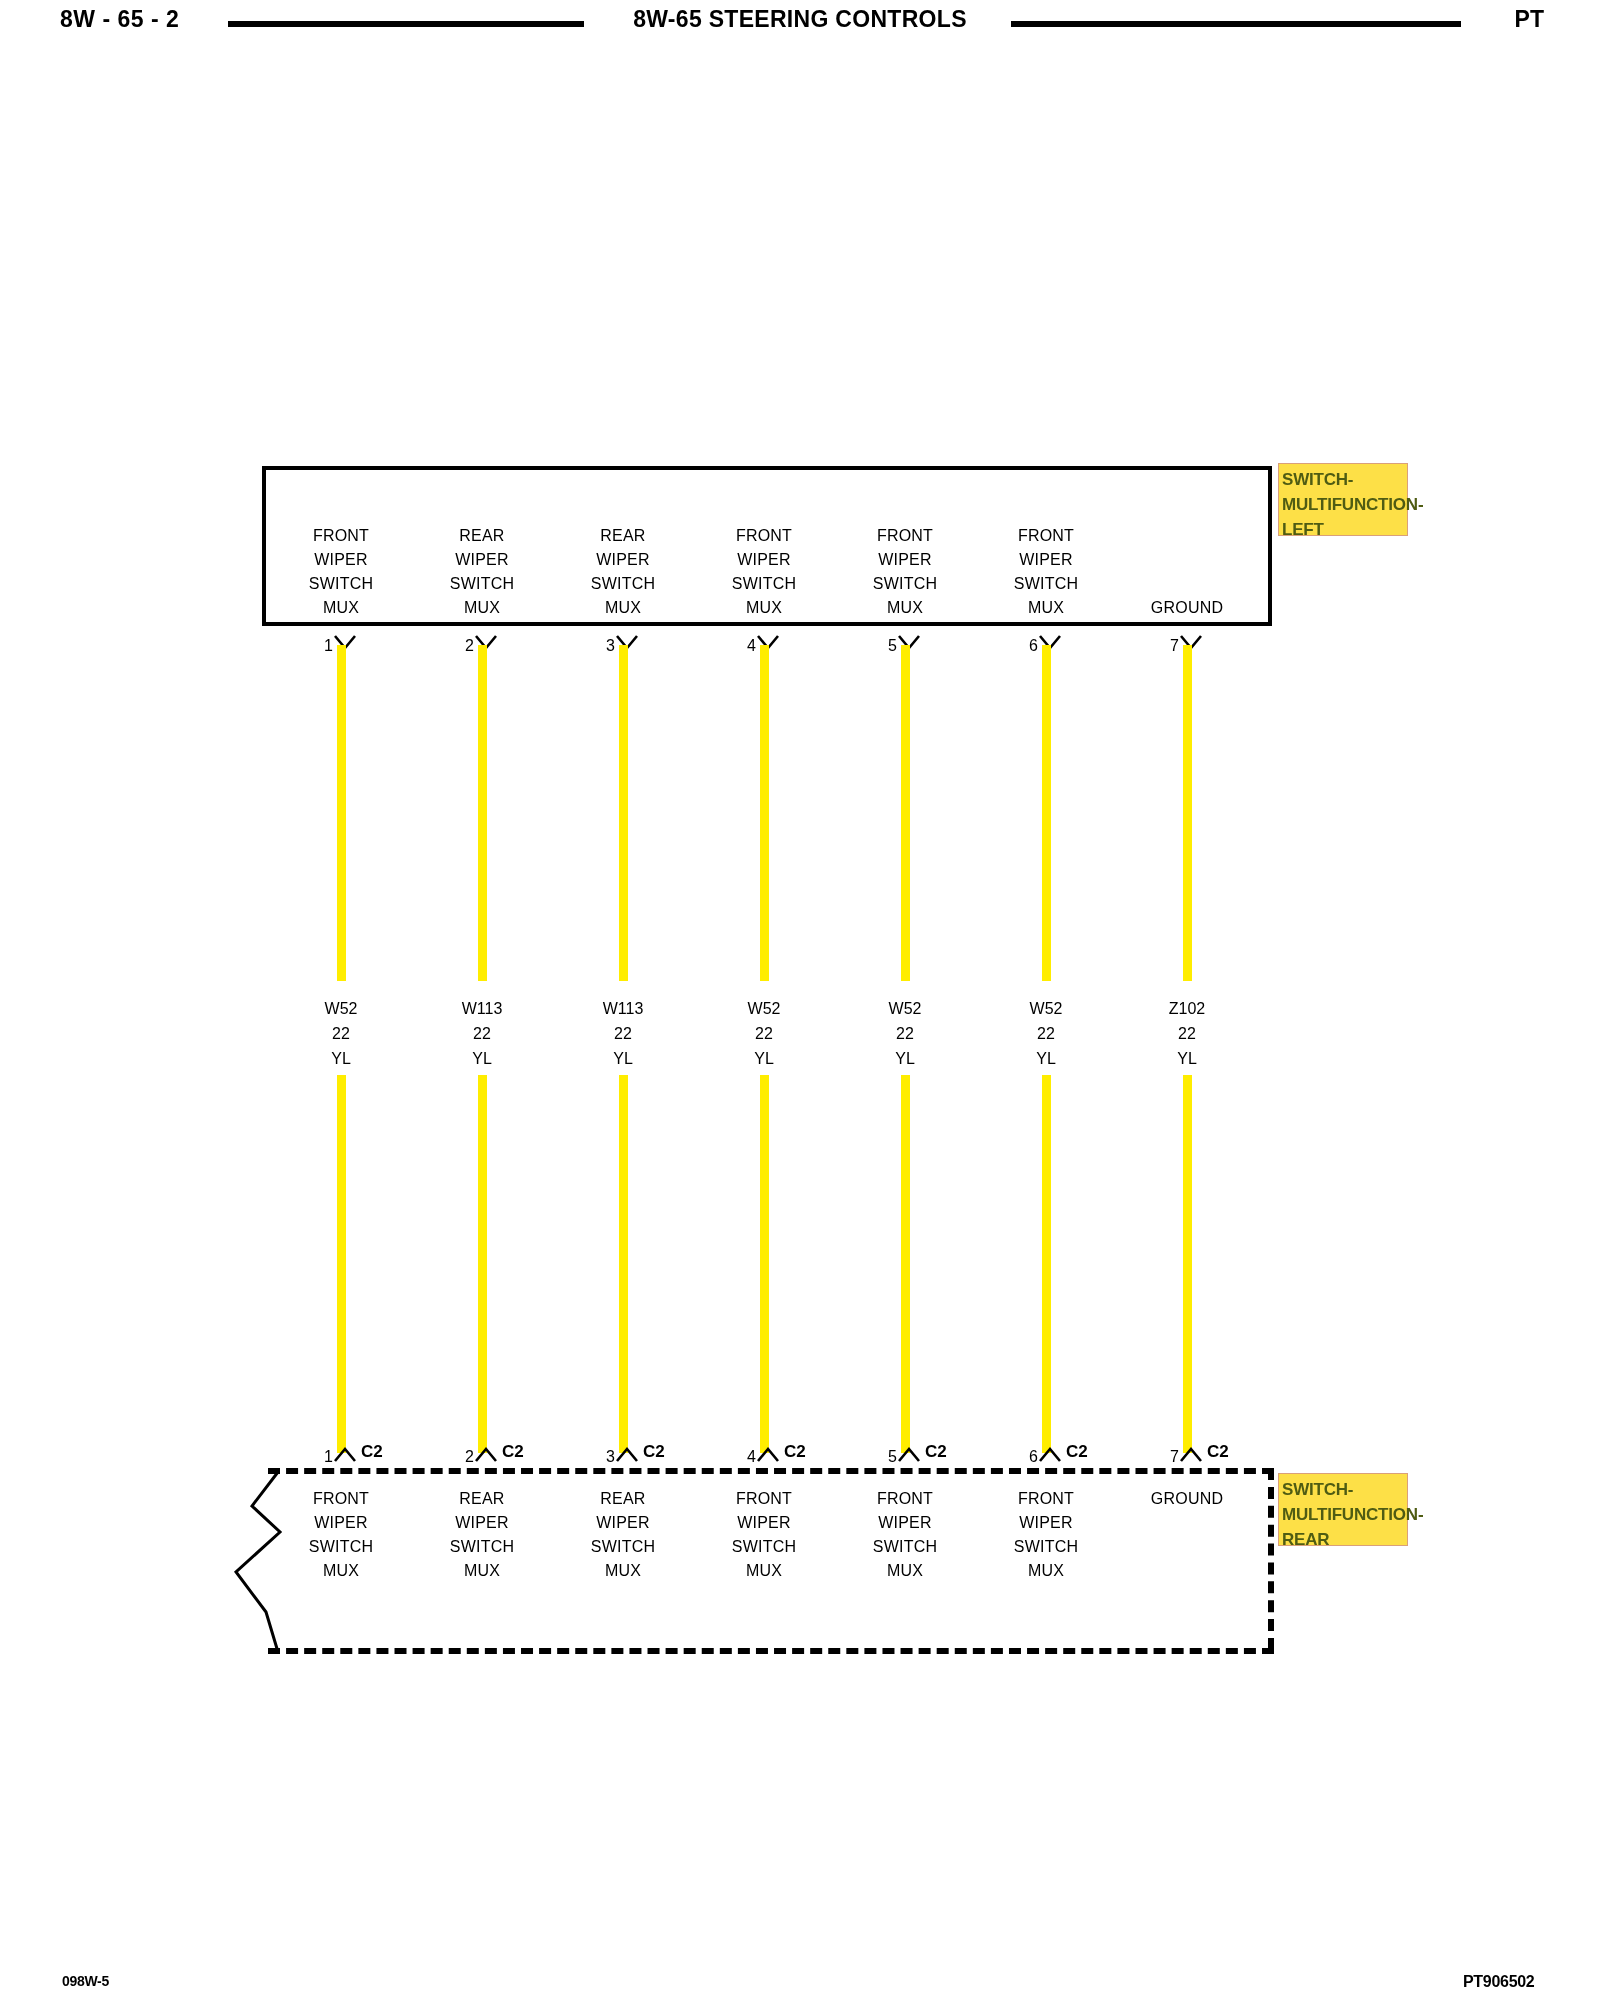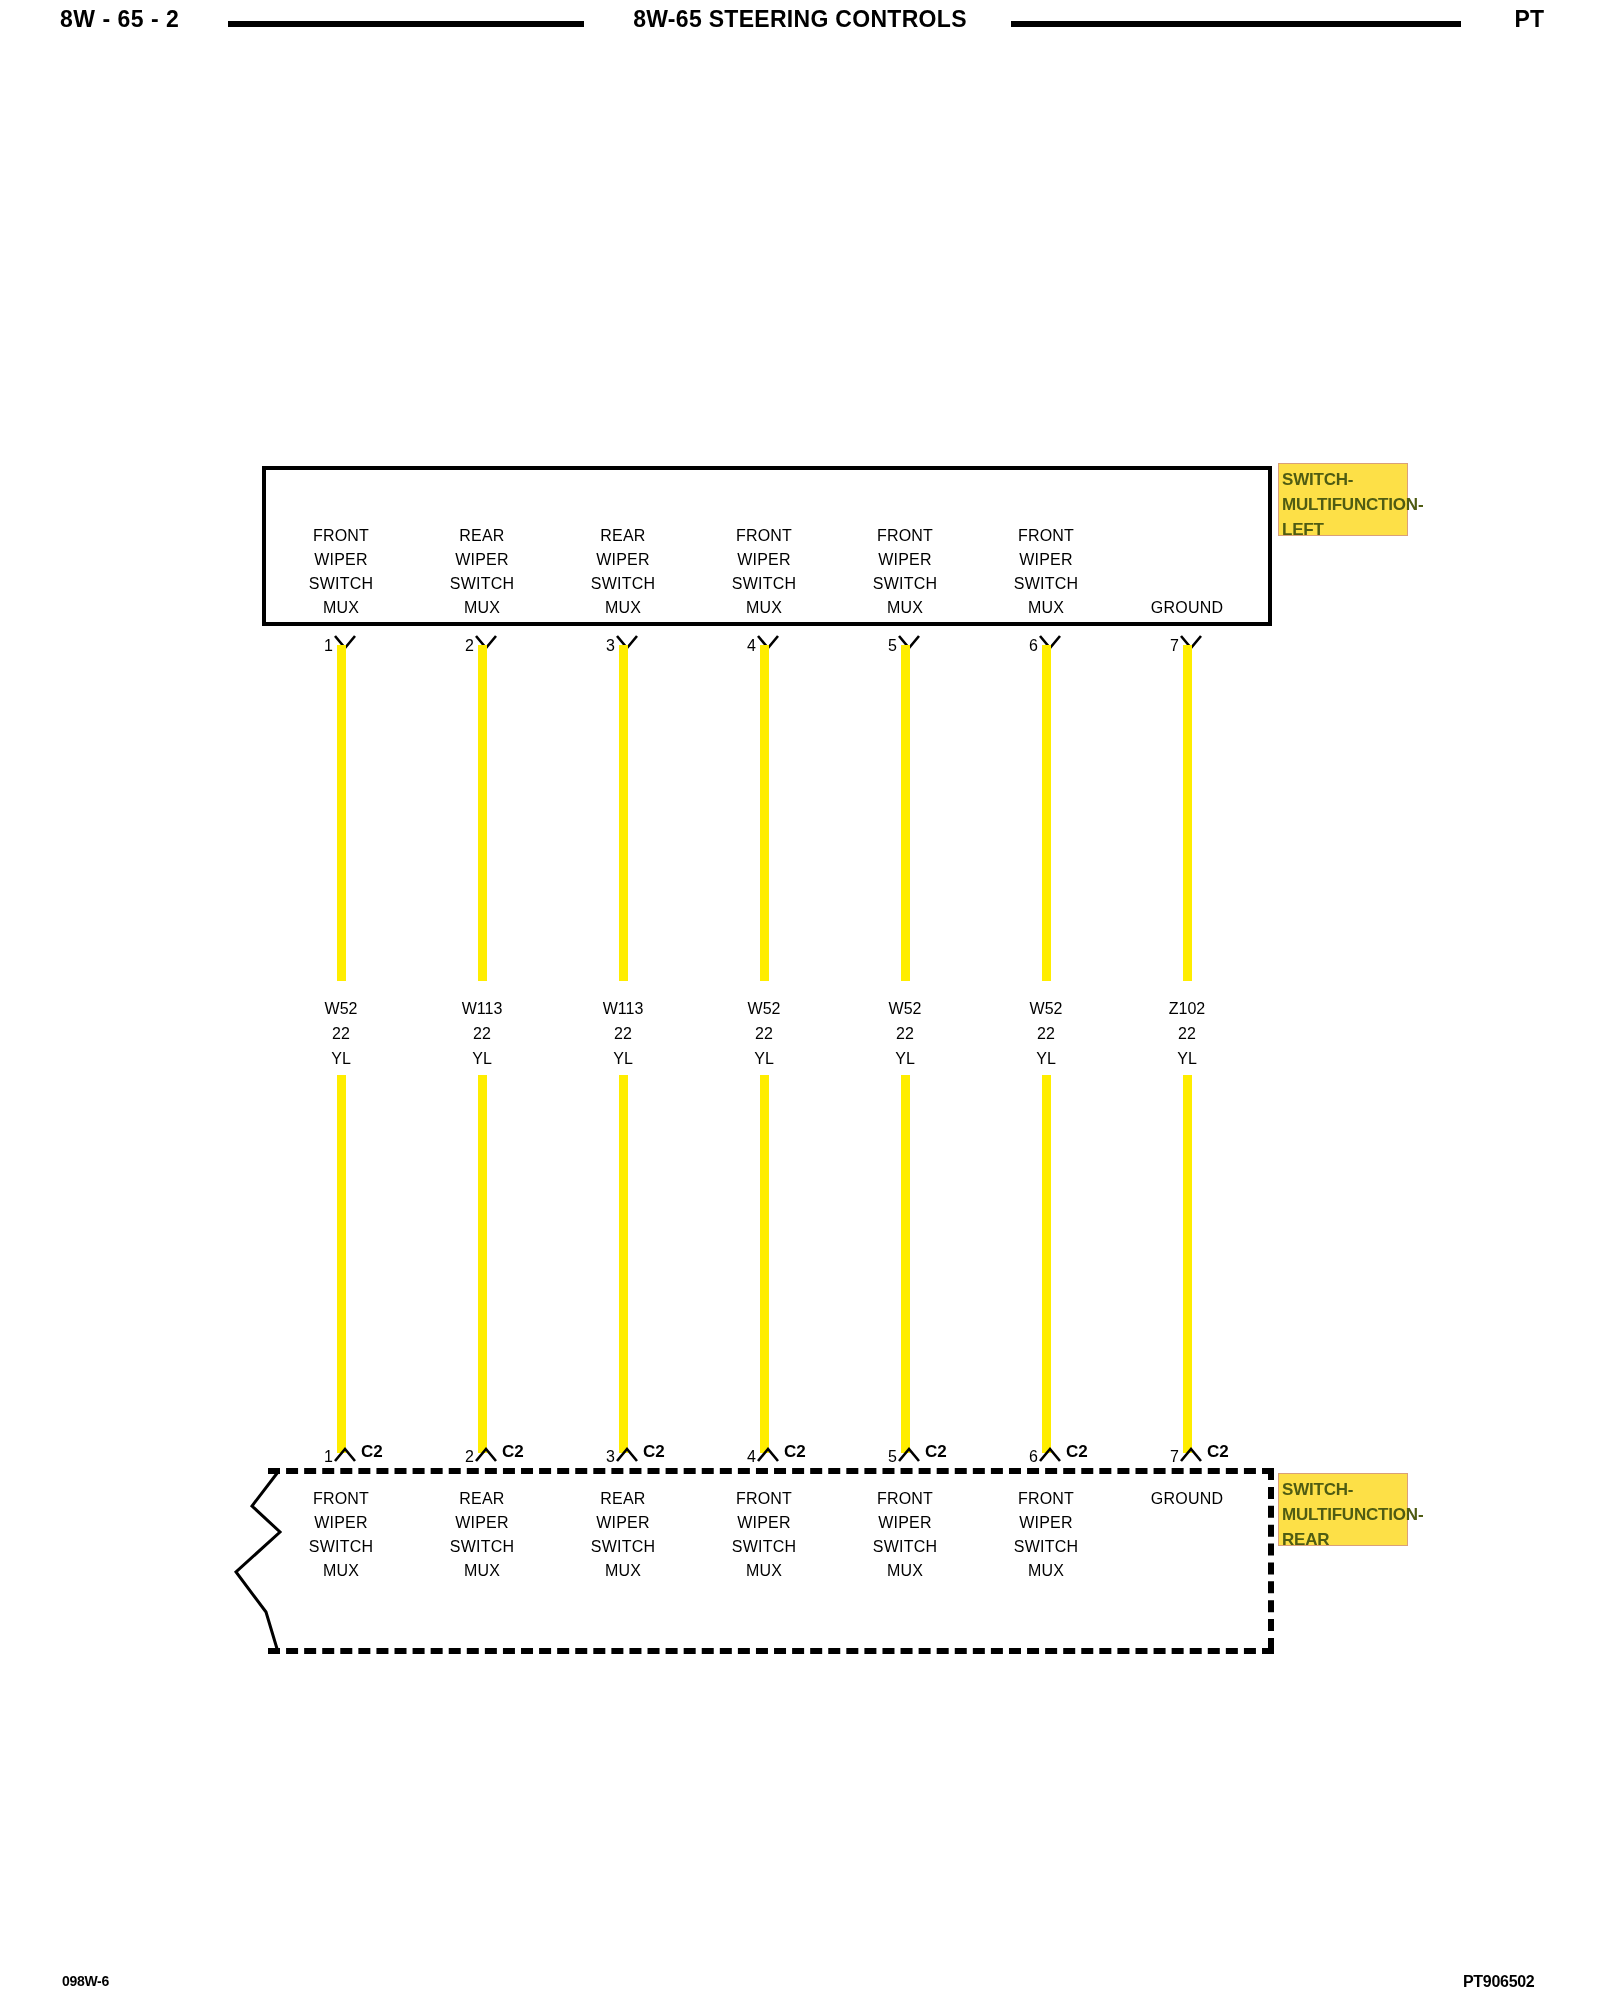--- a/index.html
+++ b/index.html
@@ -503,16 +503,16 @@
     </div>
 
     <div class="callout" id="callout-left">
       <span>SWITCH-</span>
       <span>MULTIFUNCTION-</span>
       <span>REAR</span>
     </div>
 
   </div>
 
-  <div id="footer-left">098W-6</div>
+  <div id="footer-left">098W-5</div>
   <div id="footer-right">PT906502</div>
 
 </div>
 
 </body></html>

